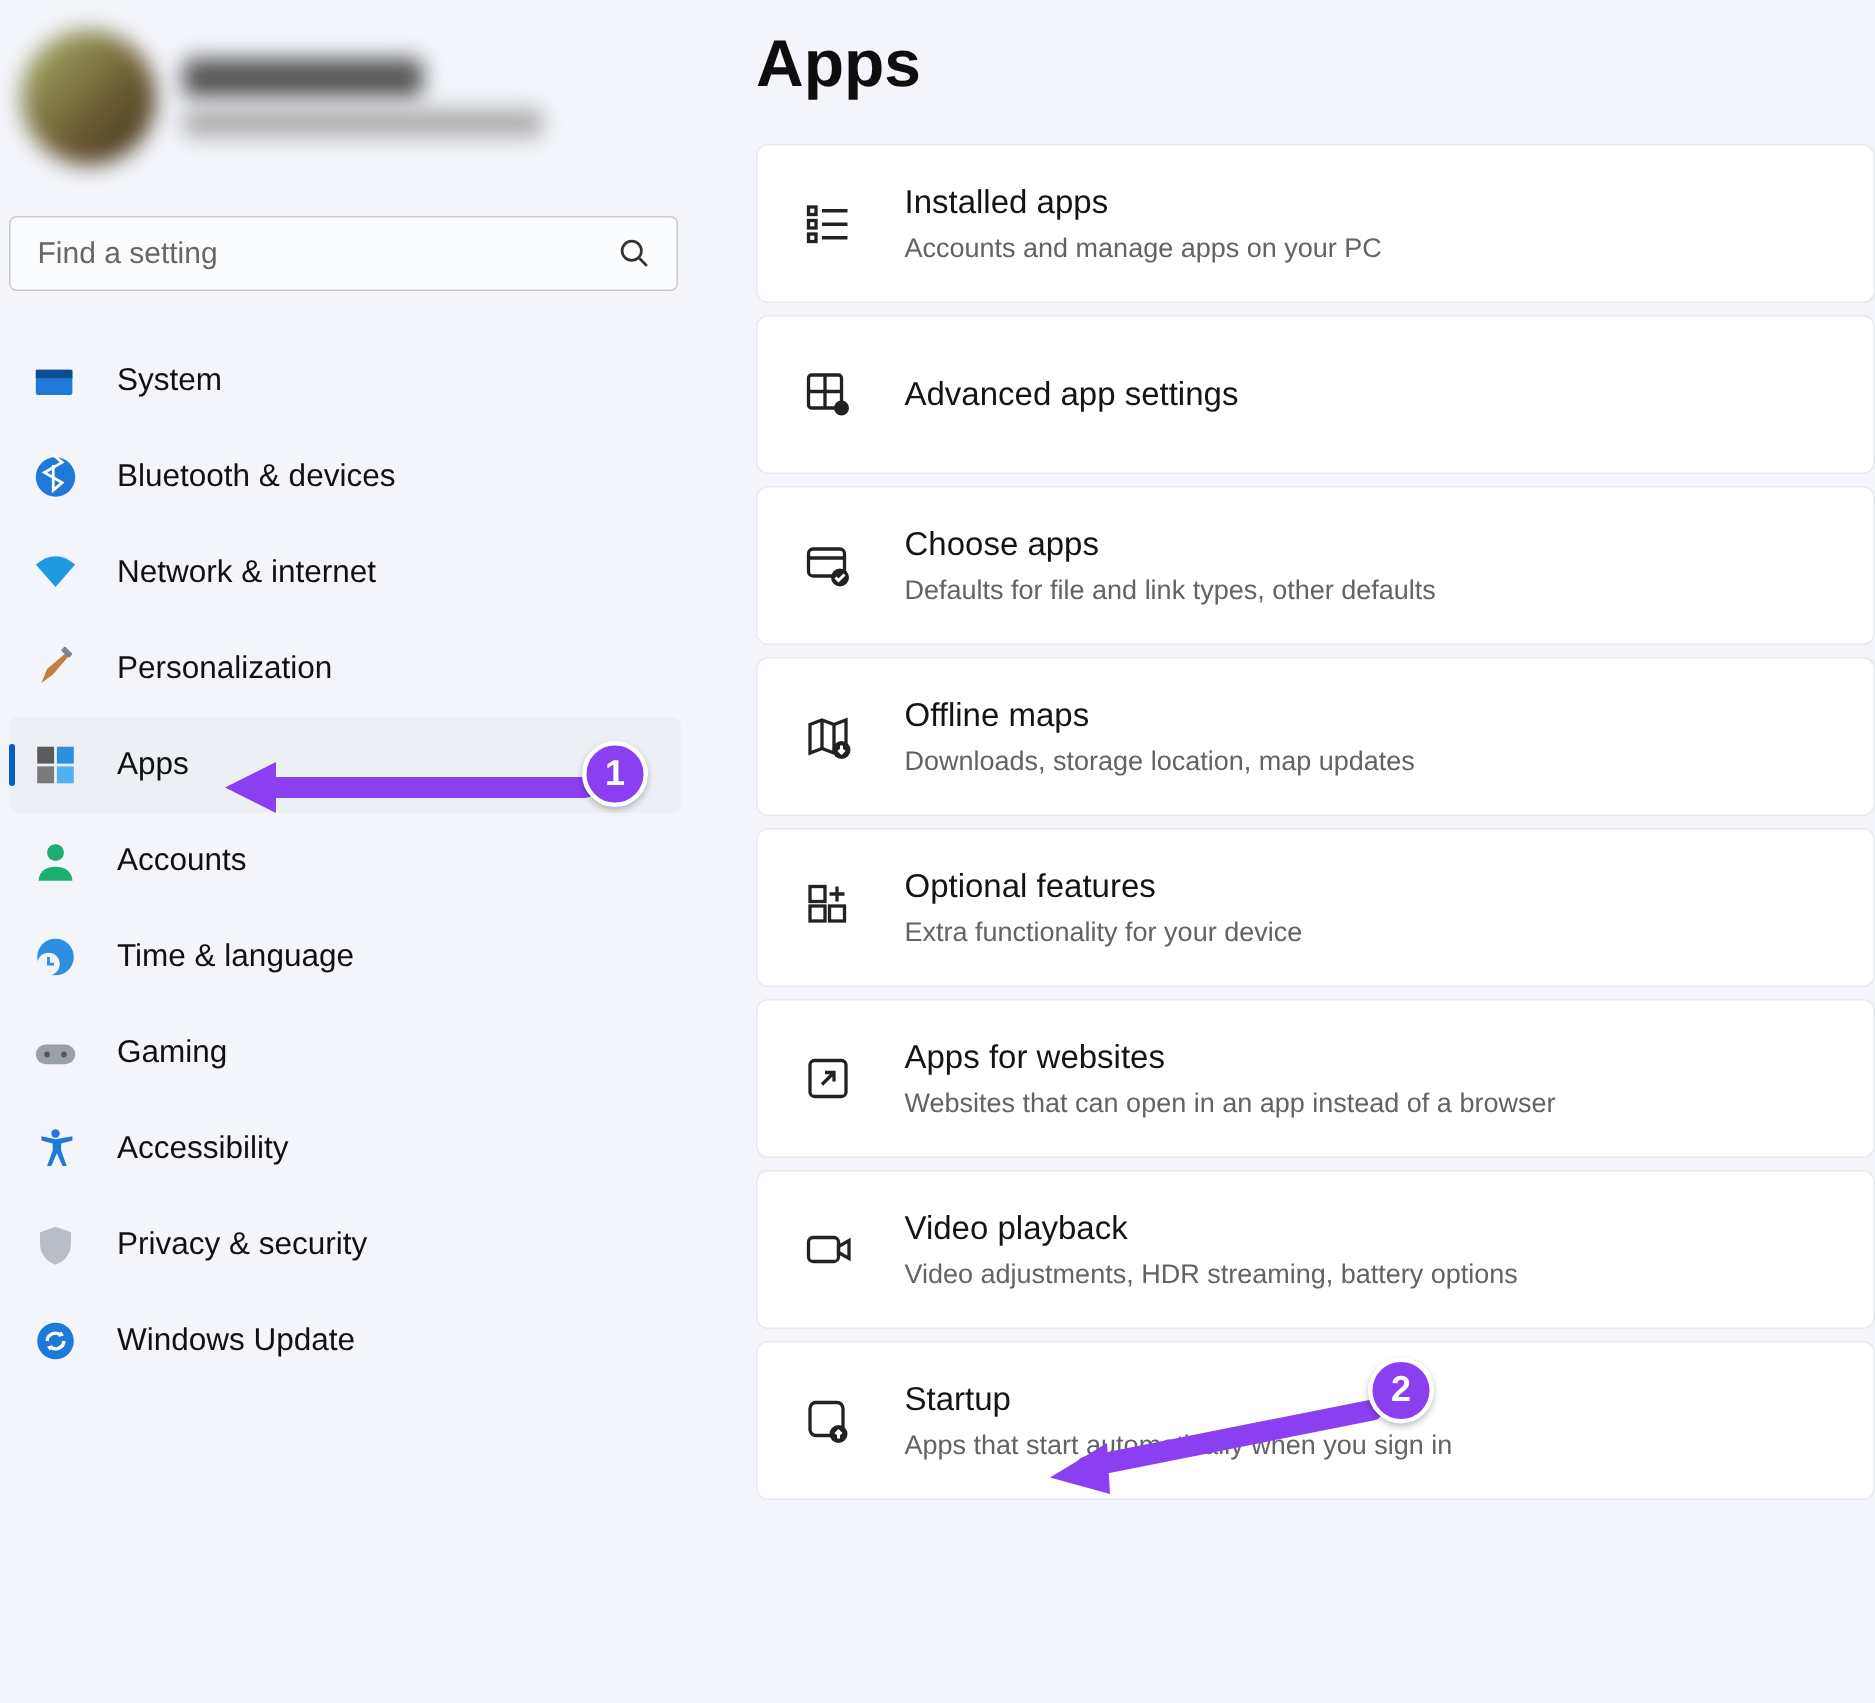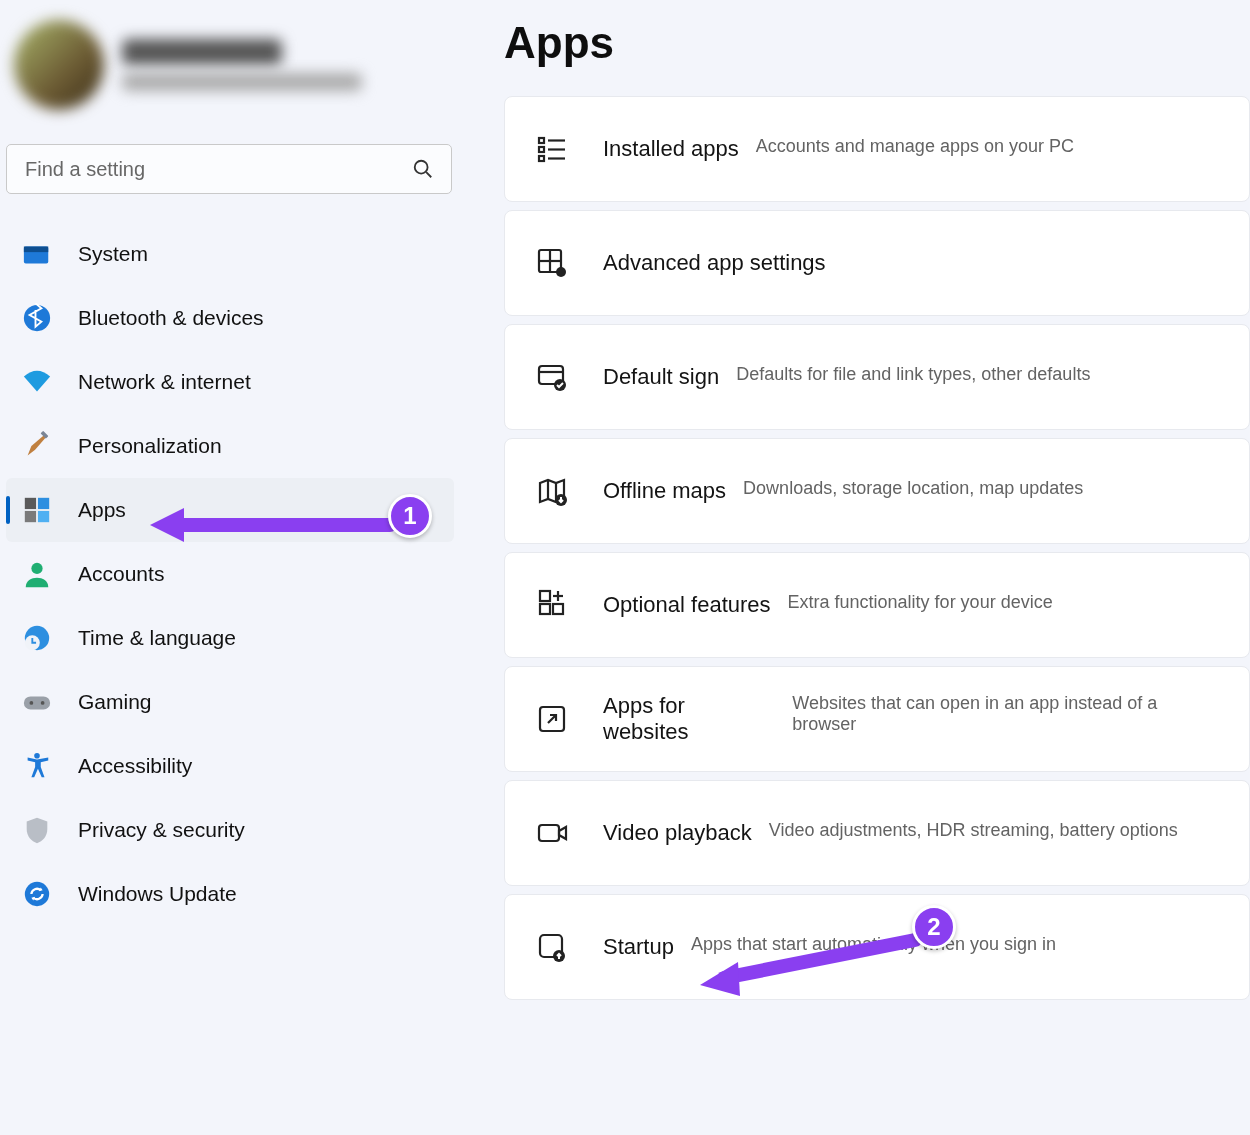--- a/index.html
+++ b/index.html
@@ -98,21 +98,21 @@
     border-radius:8px;
     height:106px;
     display:flex;
     align-items:center;
     padding:0 26px 0 30px;
     gap:34px;
     cursor:pointer;
   }
   .card-icon { width:34px; height:34px; flex:0 0 34px; display:flex; align-items:center; justify-content:center; }
   .card-icon svg { width:32px; height:32px; stroke:#222; }
-  .card-text { display:flex; flex-direction:row; gap:17px; }
+  .card-text { display:flex; flex-direction:column; gap:7px; }
   .card-title { font-size:22px; font-weight:400; color:#141414; }
   .card-desc  { font-size:18px; color:#636363; }
   
   .badge {
     position:absolute;
     width:44px; height:44px; border-radius:50%;
     background:#8a3ff0;
     color:#fff; font-weight:700; font-size:24px;
     display:flex; align-items:center; justify-content:center;
     border:3px solid #fff;
@@ -290,21 +290,21 @@
       <div class="card">
         <span class="card-icon">
           <svg viewBox="0 0 32 32" fill="none" stroke-width="2.2">
               <rect x="3" y="5" width="24" height="18" rx="3"></rect>
               <line x1="3" y1="11" x2="27" y2="11"></line>
               <circle cx="24" cy="24" r="6" fill="#222" stroke="none"></circle>
               <path d="M21 24l2 2 4-4" stroke="#fff" stroke-width="2" fill="none"></path>
             </svg>
         </span>
         <div class="card-text">
-          <span class="card-title">Default sign</span>
+          <span class="card-title">Choose apps</span>
           <span class="card-desc">Defaults for file and link types, other defaults</span>
         </div>
       </div>
 
       <div class="card">
         <span class="card-icon">
           <svg viewBox="0 0 32 32" fill="none" stroke-width="2.2">
               <path d="M4 8l8-3 8 3 8-3v19l-8 3-8-3-8 3z"></path>
               <line x1="12" y1="5" x2="12" y2="24"></line>
               <line x1="20" y1="8" x2="20" y2="27"></line>

